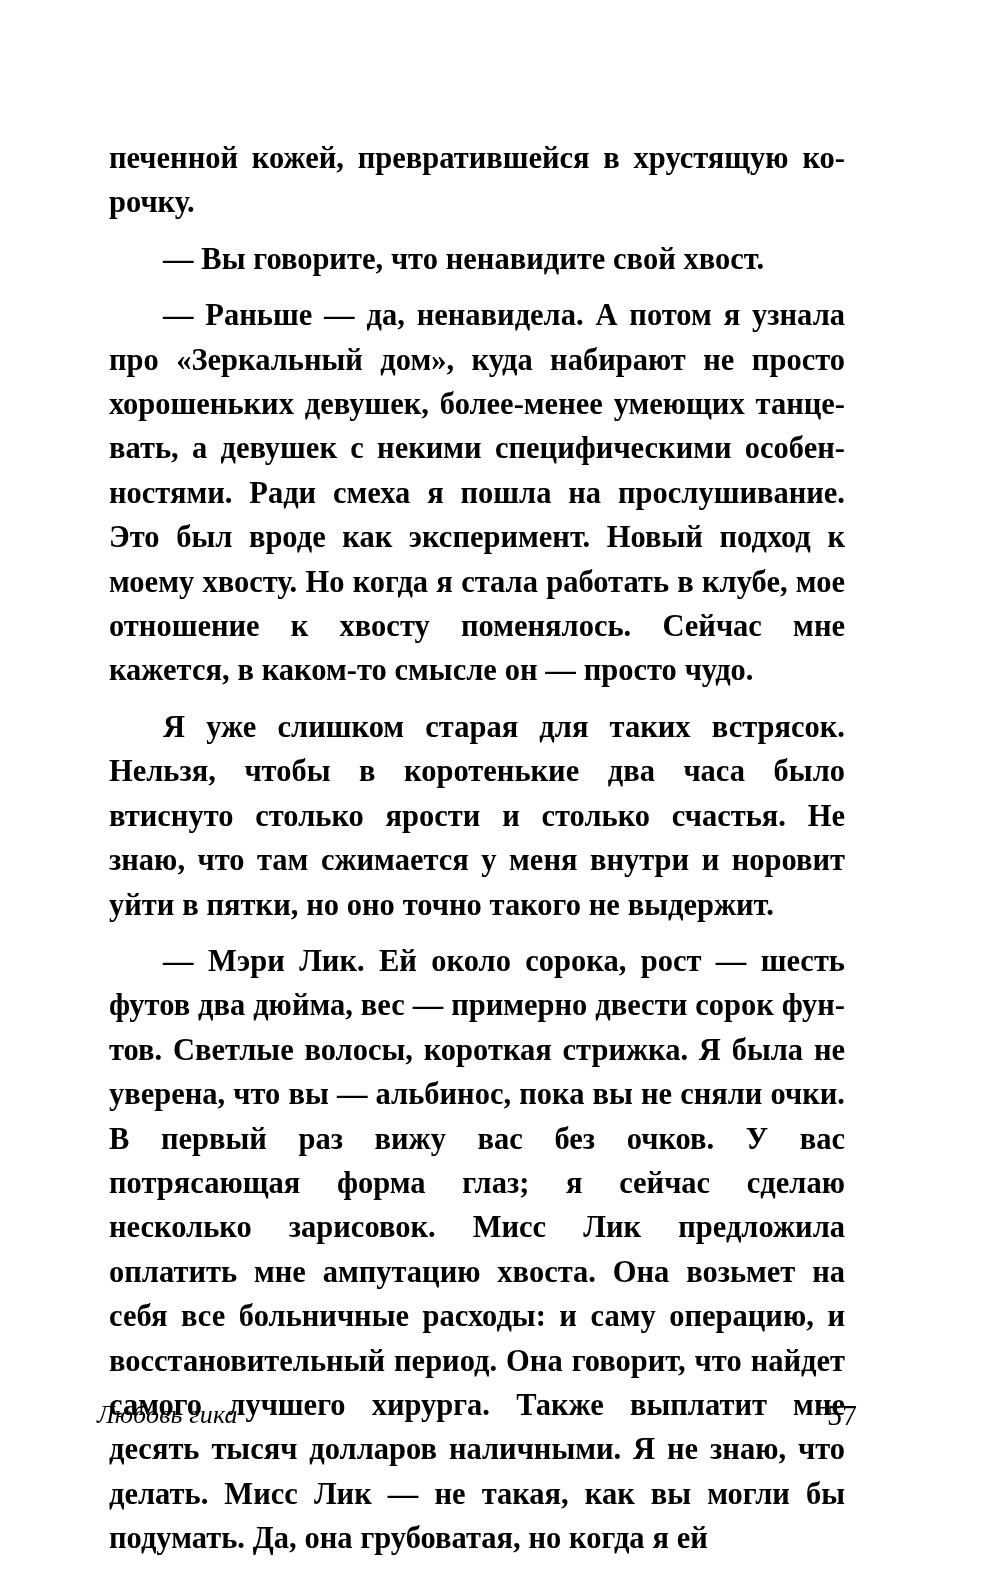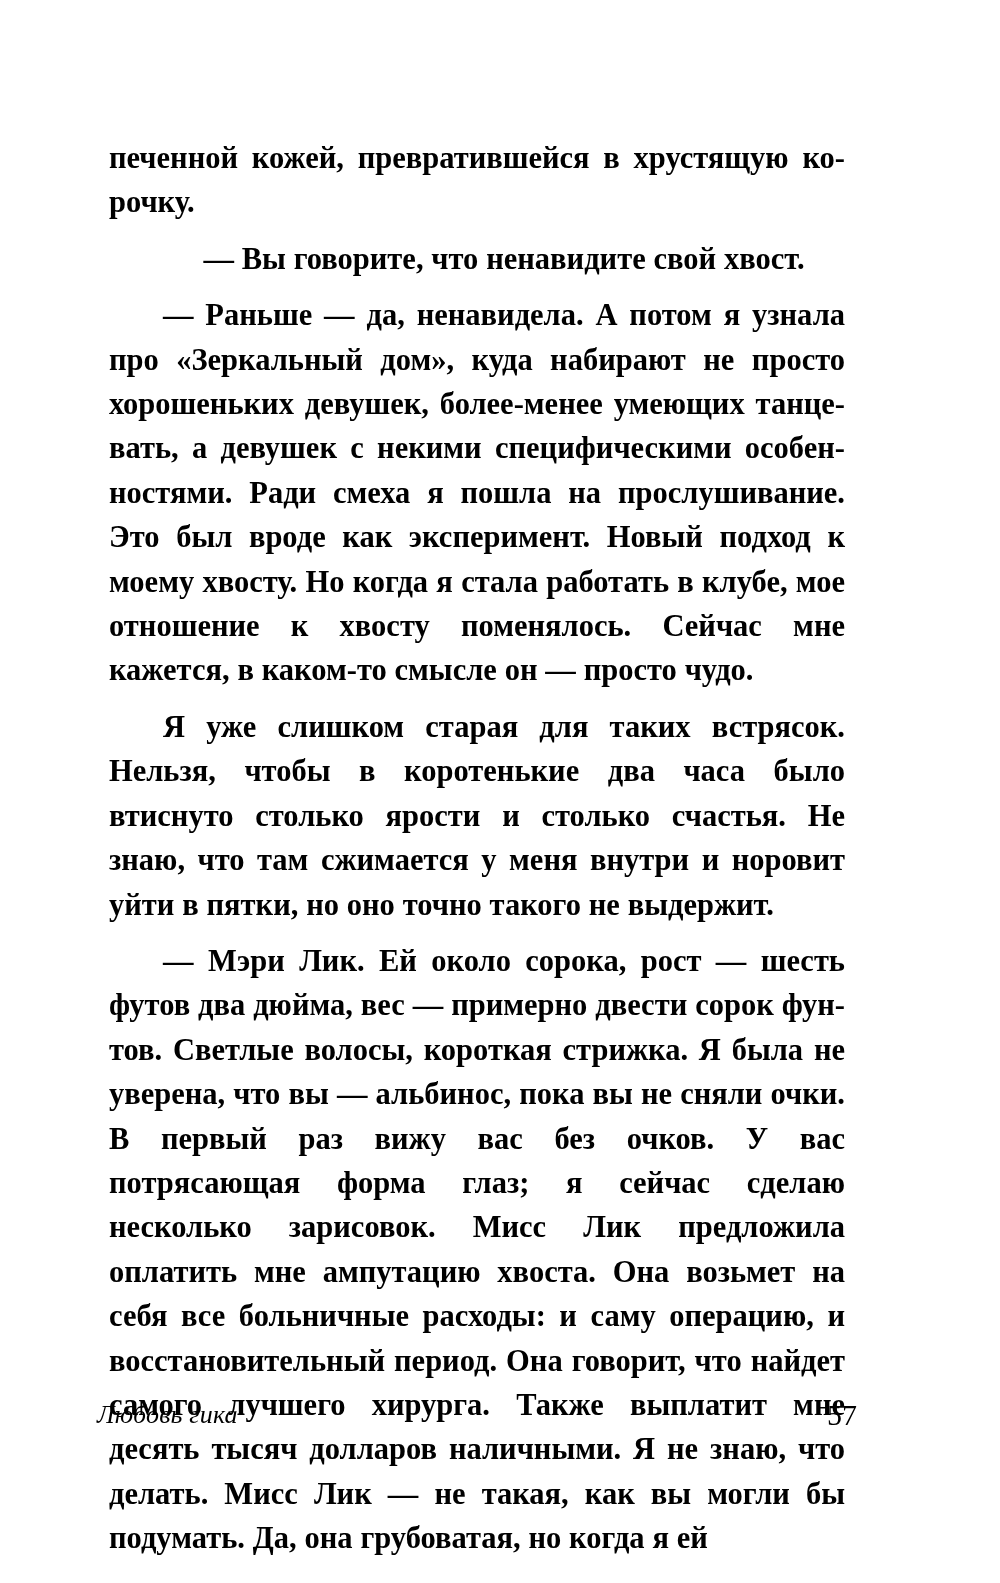--- a/index.html
+++ b/index.html
@@ -41,21 +41,21 @@
     font-weight: bold;
   }
   .para.indent {
     text-indent: 54px;
   }
   
   .para.full-just {
     text-align: justify;
   }
   .para.last-ragged {
-    text-align: center;
+    text-align: left;
   }
   .footer {
     position: absolute;
     left: 97px;
     top: 1400px;
     width: 760px;
     height: 40px;
   }
   .footer-title {
     position: absolute;

